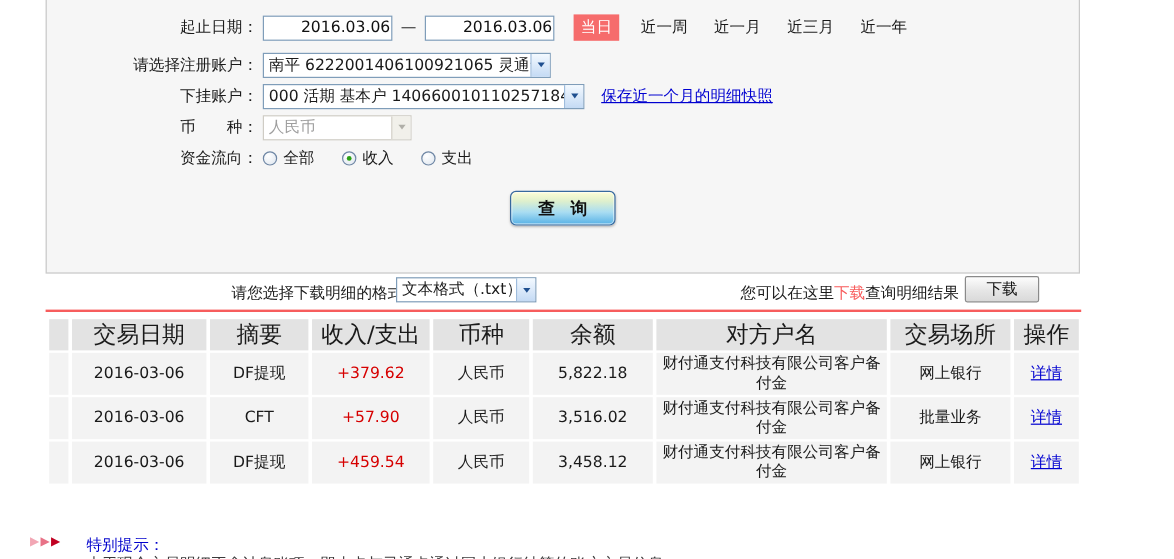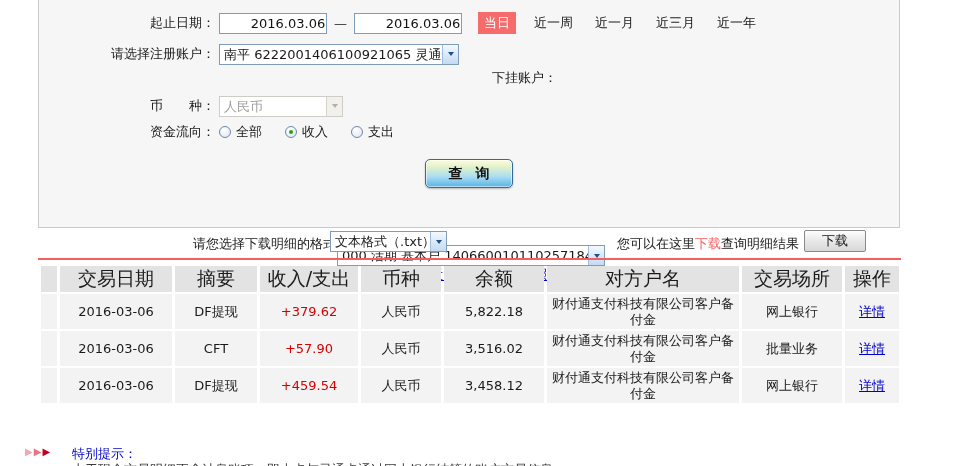--- a/index.html
+++ b/index.html
@@ -91,21 +91,21 @@
     <div class="frow" style="top:50px;">
       <span class="flabel">请选择注册账户：</span>
       <div class="dd" style="width:240px;">
         <span class="dd-text">南平 6222001406100921065 灵通卡</span>
         <span class="dd-btn">
             <span class="dd-arrow"></span>
           </span>
       </div>
     </div>
 
-    <div class="frow" style="top:76px;flex-direction:column;">
+    <div class="frow" style="top:76px;">
       <span class="flabel">下挂账户：</span>
       <div class="dd" style="width:268px;">
         <span class="dd-text">000 活期 基本户 1406600101102571848</span>
         <span class="dd-btn">
             <span class="dd-arrow"></span>
           </span>
       </div>
       <span class="snap-link">保存近一个月的明细快照</span>
     </div>
 

